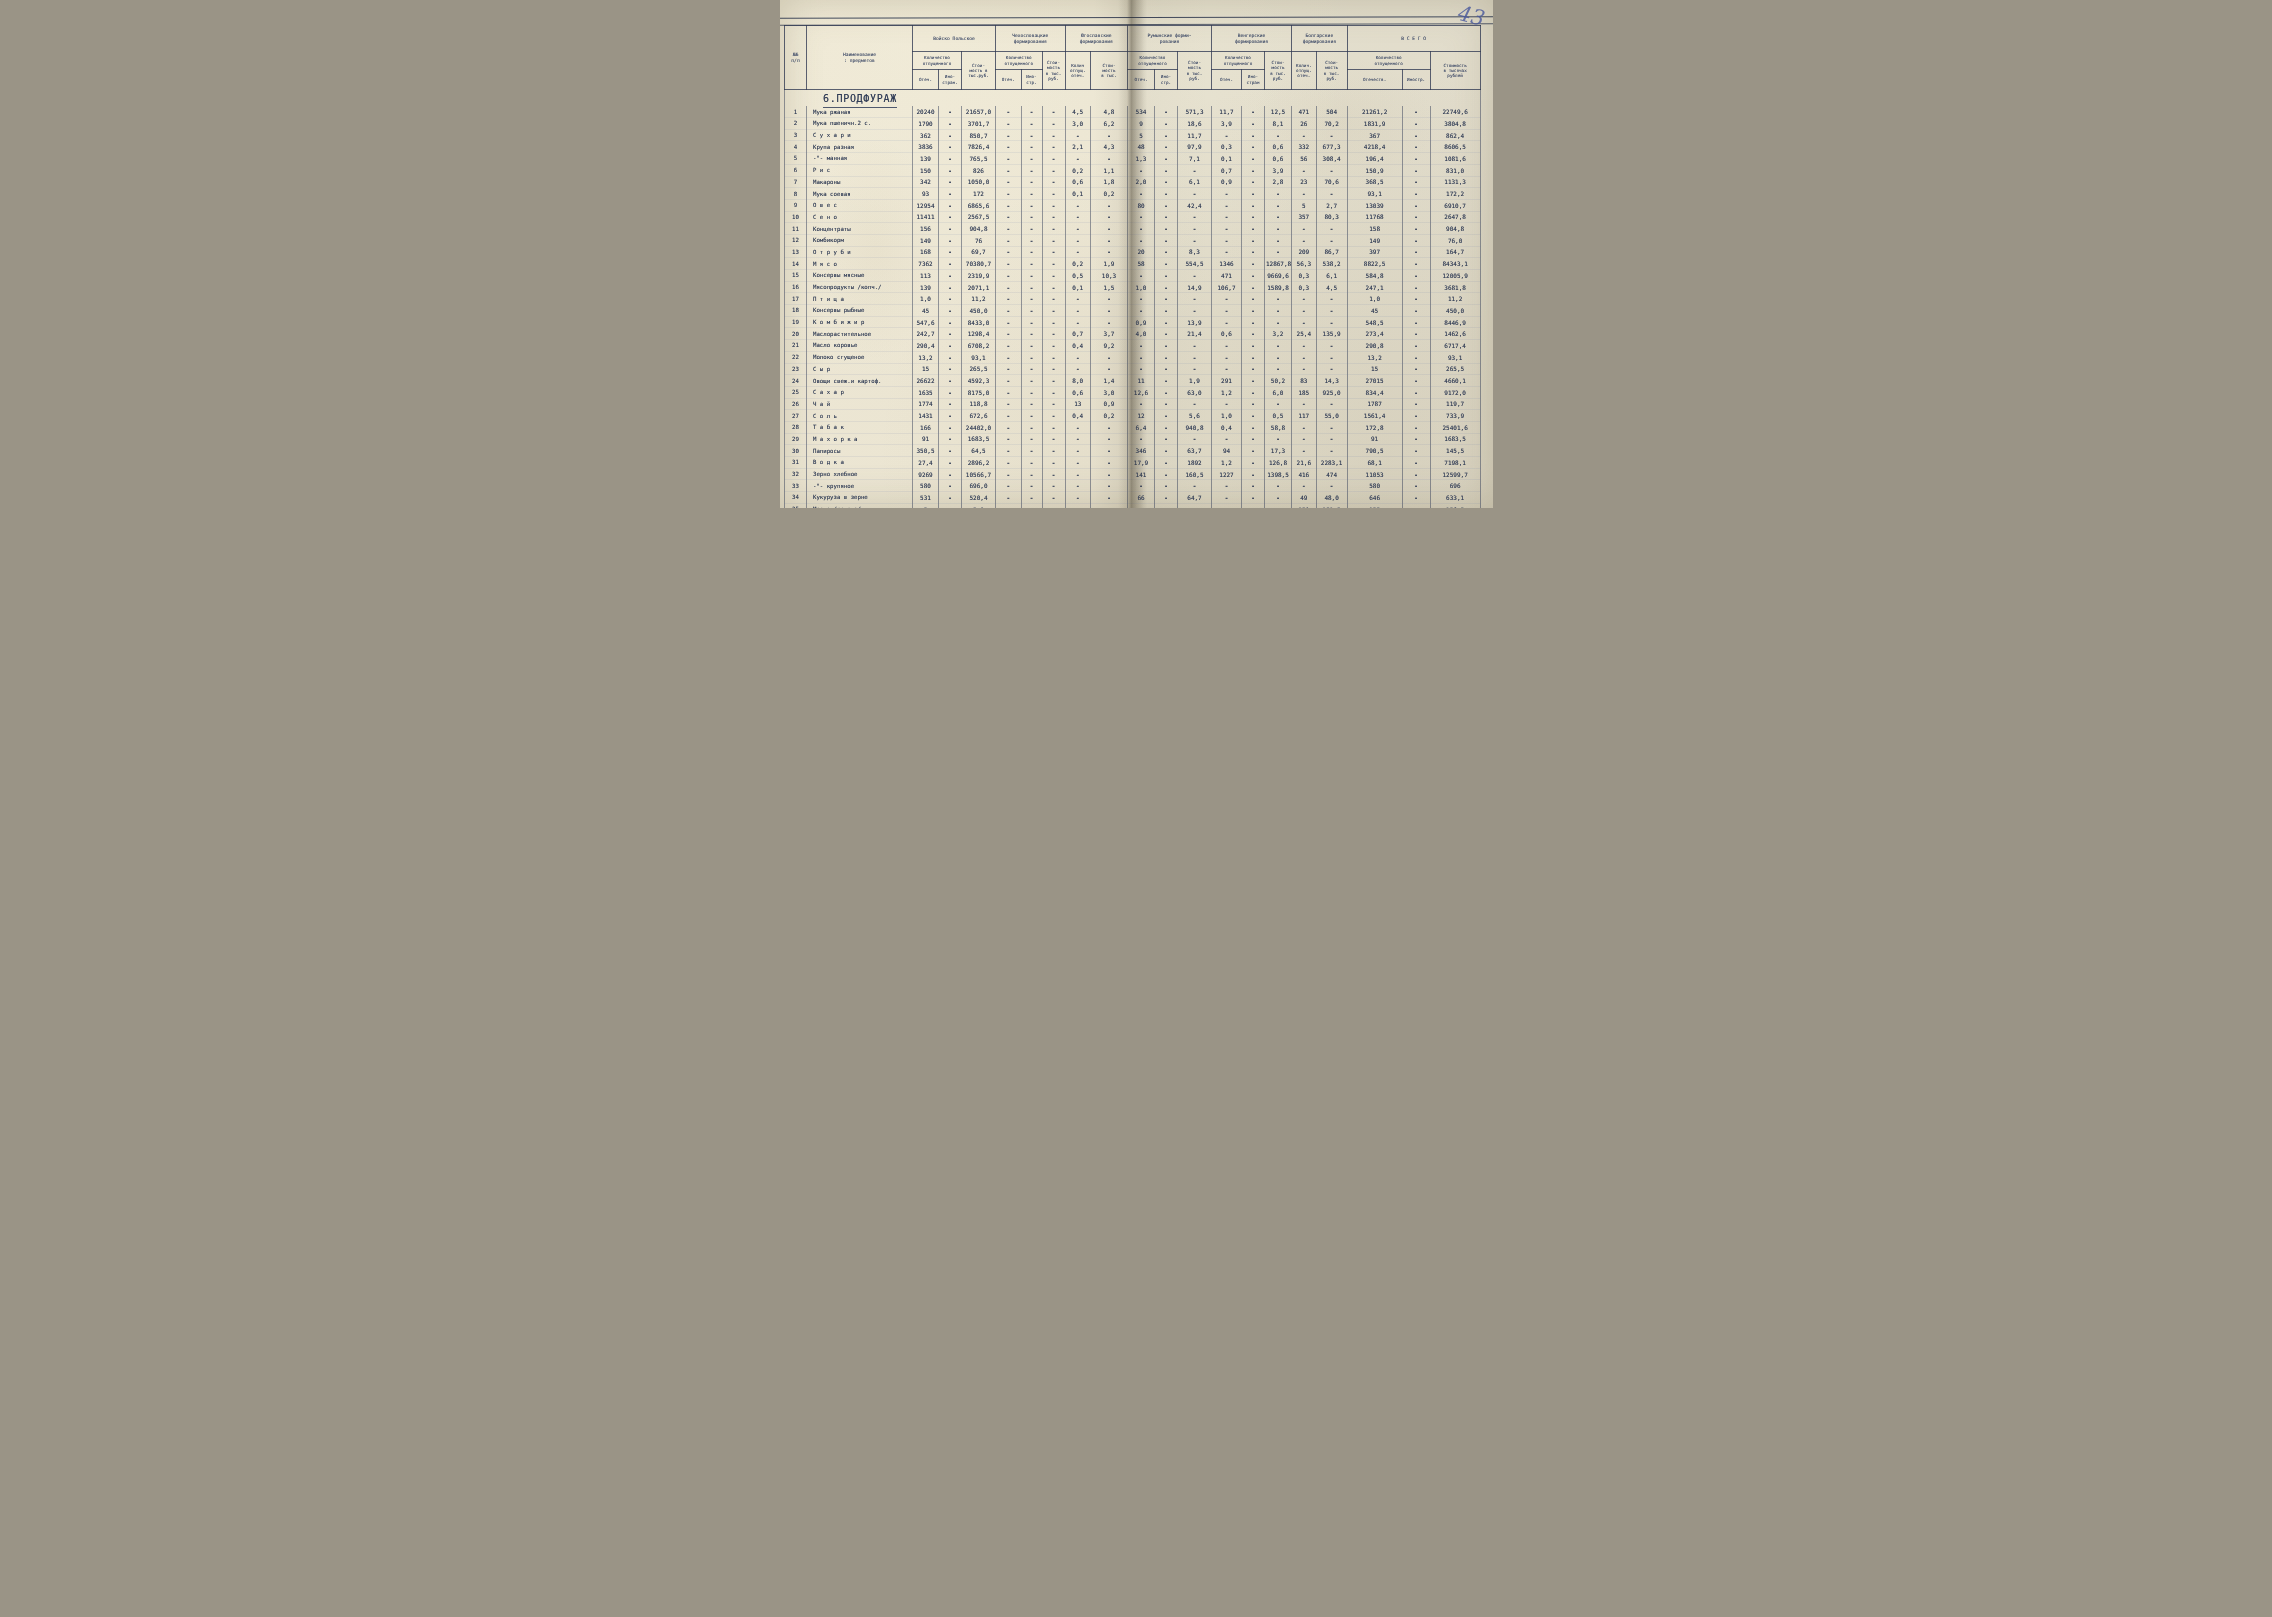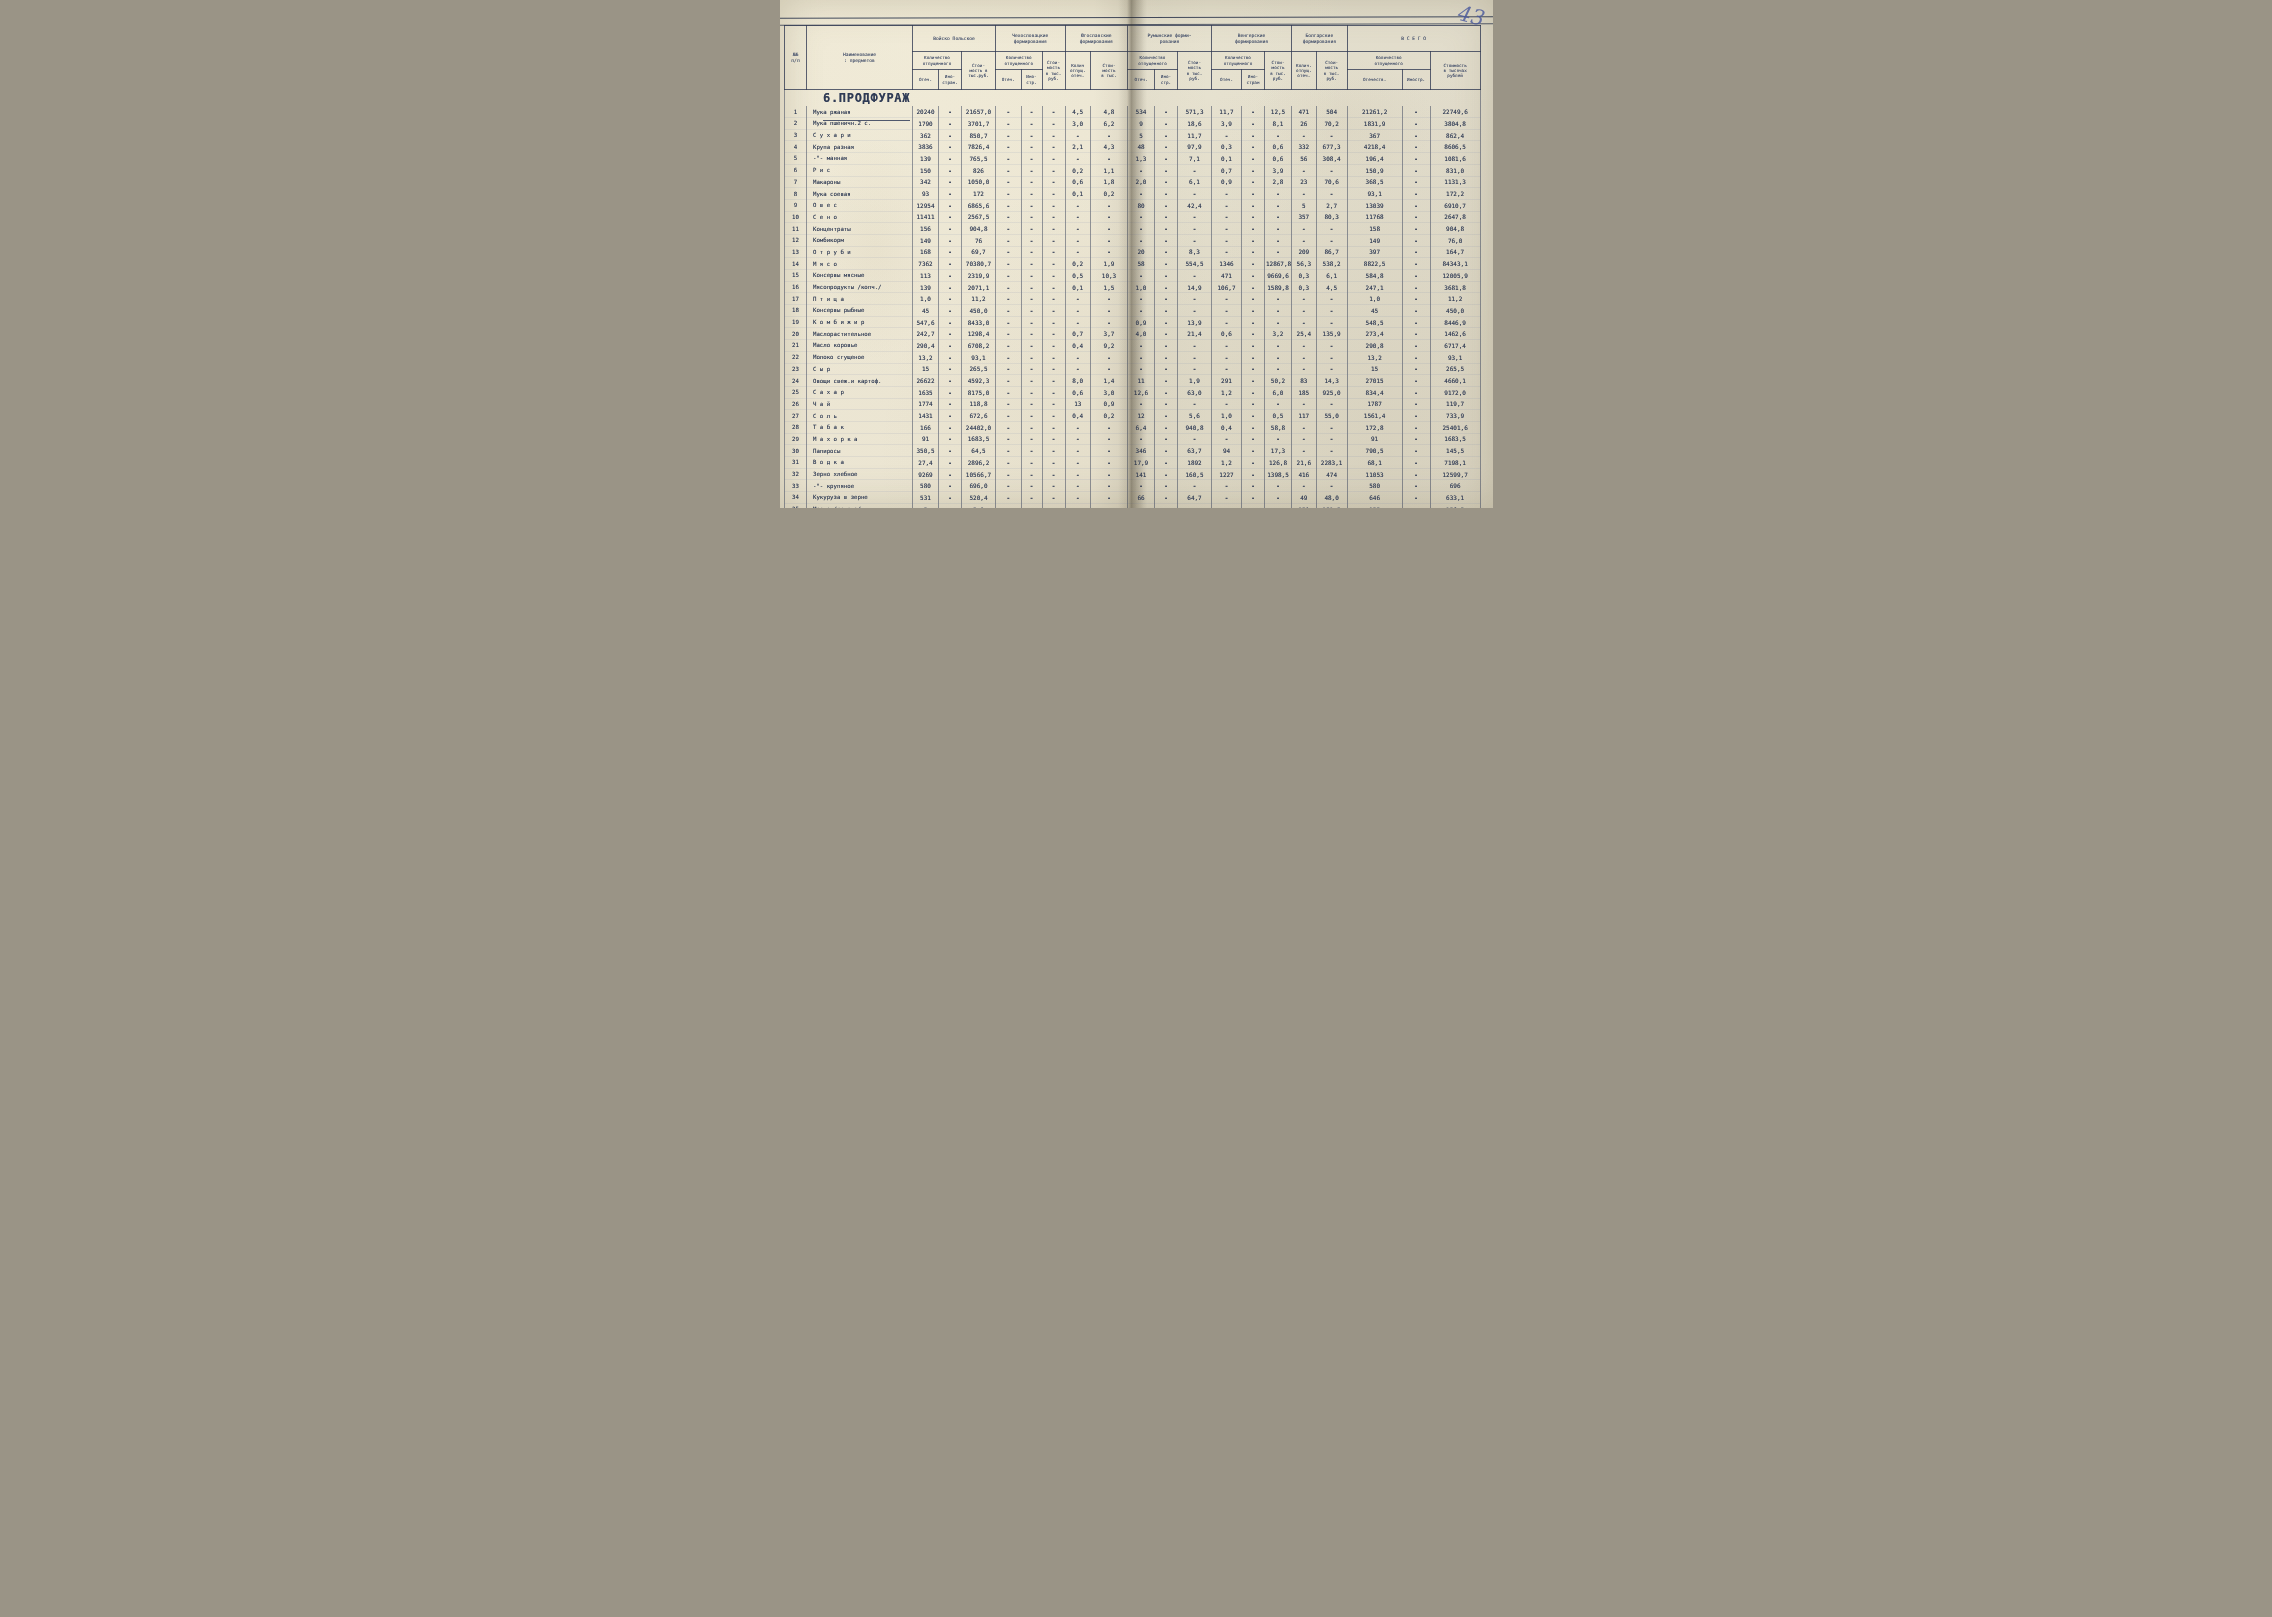--- a/index.html
+++ b/index.html
@@ -67,22 +67,22 @@
   }
   .doc{border:0.8px solid rgba(47,57,82,0.8);}
   .doc td.c-name{text-align:left;padding-left:6px;font-size:5.7px;}
   .doc td.c-num{font-size:5.7px;}
   .doc td.dash{font-weight:700;color:#2e3a54;}
   .section-cell{
     height:16.4px !important;text-align:left !important;padding-left:38px !important;
     border-bottom:none !important;
   }
   .section-title{
-    font-size:12px;font-weight:700;letter-spacing:0.7px;
-    border-bottom:1.1px solid rgba(50,62,90,.85);padding-bottom:15px;
+    font-size:10px;font-weight:400;letter-spacing:0.7px;
+    border-bottom:1.1px solid rgba(50,62,90,.85);padding-bottom:3px;
     color:#2f3b55;
   }
   .doc thead tr:nth-child(1){height:26px;}
   .doc thead tr:nth-child(2){height:18px;}
   .doc thead tr:nth-child(3){height:20px;}
 </style>
 </head>
 <body>
 
 <div class="stage">

